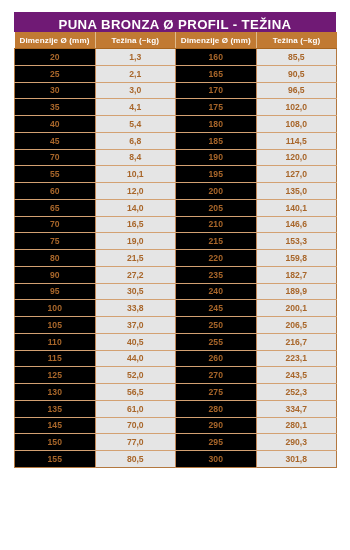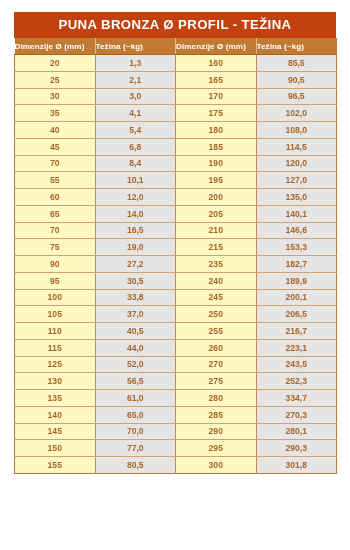--- a/index.html
+++ b/index.html
@@ -17,27 +17,27 @@
 
   #table-wrap {
     position: absolute;
     left: 14px;
     top: 12px;
     width: 322px;
     box-sizing: border-box;
   }
 
   .title-bar {
-    background: #c2410c;
+    background: #701a75;
     color: #ffffff;
     text-align: center;
     font-size: 13.2px;
     font-weight: bold;
     letter-spacing: 0.4px;
-    height: 26px;
+    height: 20px;
     line-height: 26px;
     box-sizing: border-box;
     white-space: nowrap;
     overflow: hidden;
   }
 
   table.weights {
     border-collapse: collapse;
     width: 322px;
     table-layout: fixed;
@@ -47,21 +47,21 @@
     width: 80.5px;
   }
 
   thead th {
     background: #c17a33;
     color: #ffffff;
     font-size: 8.1px;
     font-weight: bold;
     height: 16px;
     padding: 0;
-    text-align: left;
+    text-align: center;
     vertical-align: middle;
     white-space: nowrap;
     letter-spacing: 0.1px;
     border-right: 1px solid #e0b98a;
     border-bottom: 1px solid #a8651f;
   }
   thead th:last-child { border-right: none; }
 
   tbody td {
     height: 16.75px;
@@ -72,21 +72,21 @@
     text-align: center;
     vertical-align: middle;
     border-bottom: 1px solid #d3a172;
     border-right: 1px solid #c2895a;
     white-space: nowrap;
     box-sizing: border-box;
   }
   tbody td:last-child { border-right: none; }
   tbody tr:last-child td { border-bottom: none; }
 
-  td.shaded { background: #fef9c3; }
+  td.shaded { background: #000000; }
   td.plain  { background: #e5e5e5; }
 
   
   .grid-frame {
     border-left: 1px solid #b3783f;
     border-right: 1px solid #b3783f;
     border-bottom: 1px solid #b3783f;
     box-sizing: border-box;
     width: 322px;
   }
@@ -180,20 +180,26 @@
           <td class="shaded">210</td>
           <td class="plain">146,6</td>
         </tr>
         <tr>
           <td class="shaded">75</td>
           <td class="plain">19,0</td>
           <td class="shaded">215</td>
           <td class="plain">153,3</td>
         </tr>
         <tr>
+          <td class="shaded">80</td>
+          <td class="plain">21,5</td>
+          <td class="shaded">220</td>
+          <td class="plain">159,8</td>
+        </tr>
+        <tr>
           <td class="shaded">90</td>
           <td class="plain">27,2</td>
           <td class="shaded">235</td>
           <td class="plain">182,7</td>
         </tr>
         <tr>
           <td class="shaded">95</td>
           <td class="plain">30,5</td>
           <td class="shaded">240</td>
           <td class="plain">189,9</td>
@@ -234,26 +240,20 @@
           <td class="shaded">275</td>
           <td class="plain">252,3</td>
         </tr>
         <tr>
           <td class="shaded">135</td>
           <td class="plain">61,0</td>
           <td class="shaded">280</td>
           <td class="plain">334,7</td>
         </tr>
         <tr>
-          <td class="shaded">140</td>
-          <td class="plain">65,0</td>
-          <td class="shaded">285</td>
-          <td class="plain">270,3</td>
-        </tr>
-        <tr>
           <td class="shaded">145</td>
           <td class="plain">70,0</td>
           <td class="shaded">290</td>
           <td class="plain">280,1</td>
         </tr>
         <tr>
           <td class="shaded">150</td>
           <td class="plain">77,0</td>
           <td class="shaded">295</td>
           <td class="plain">290,3</td>

